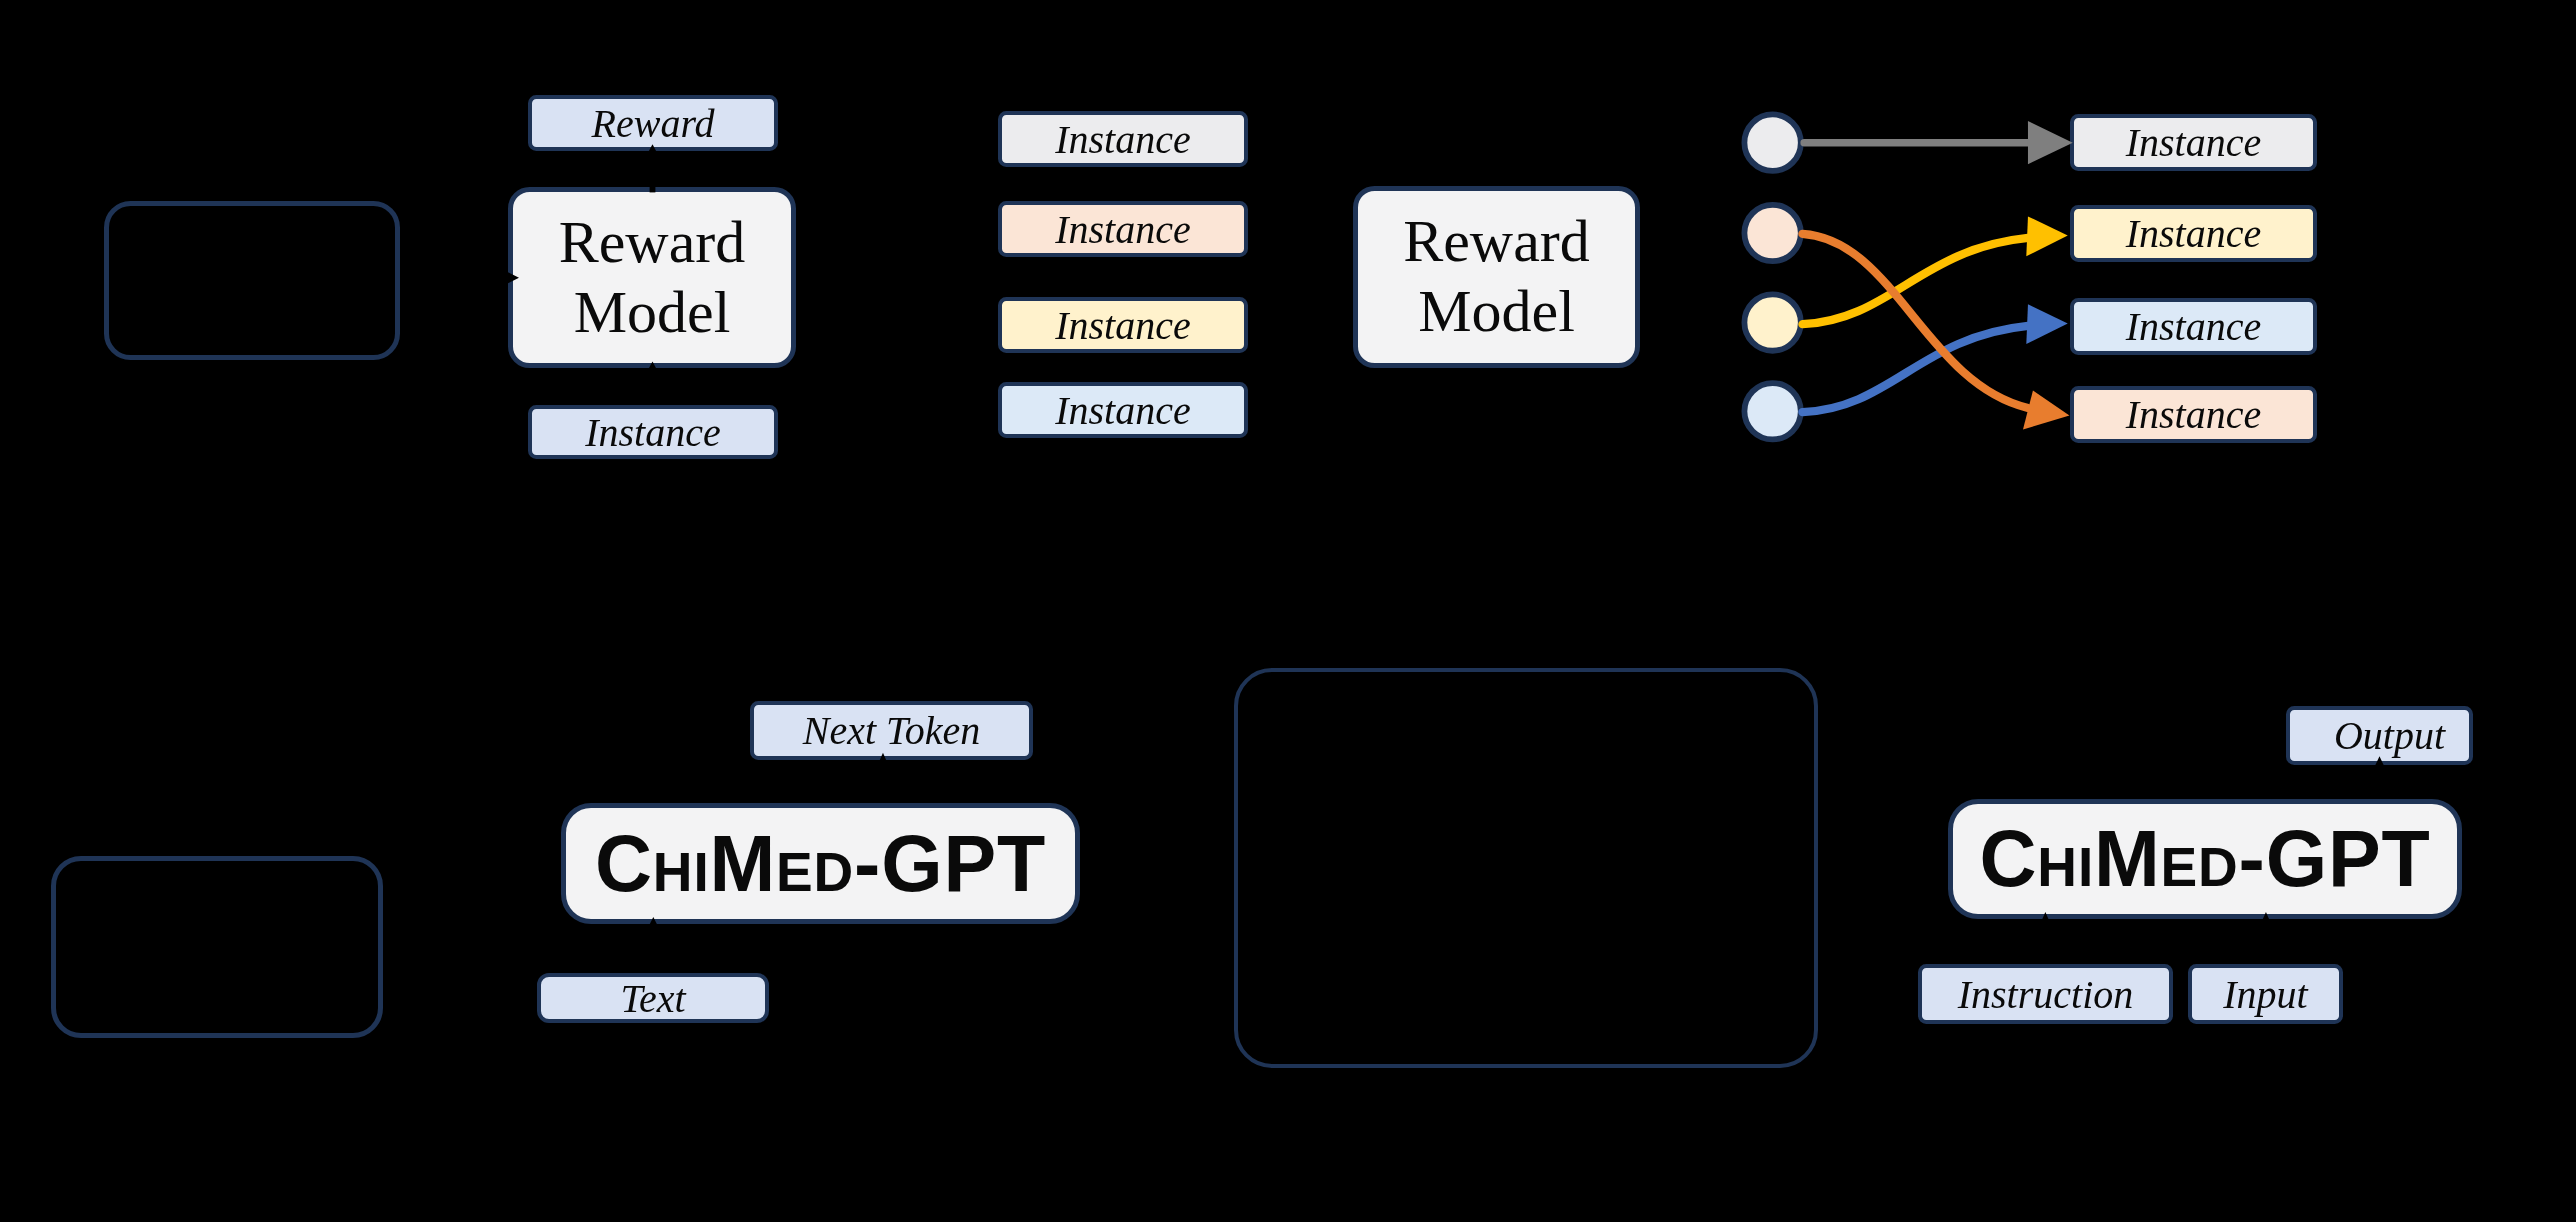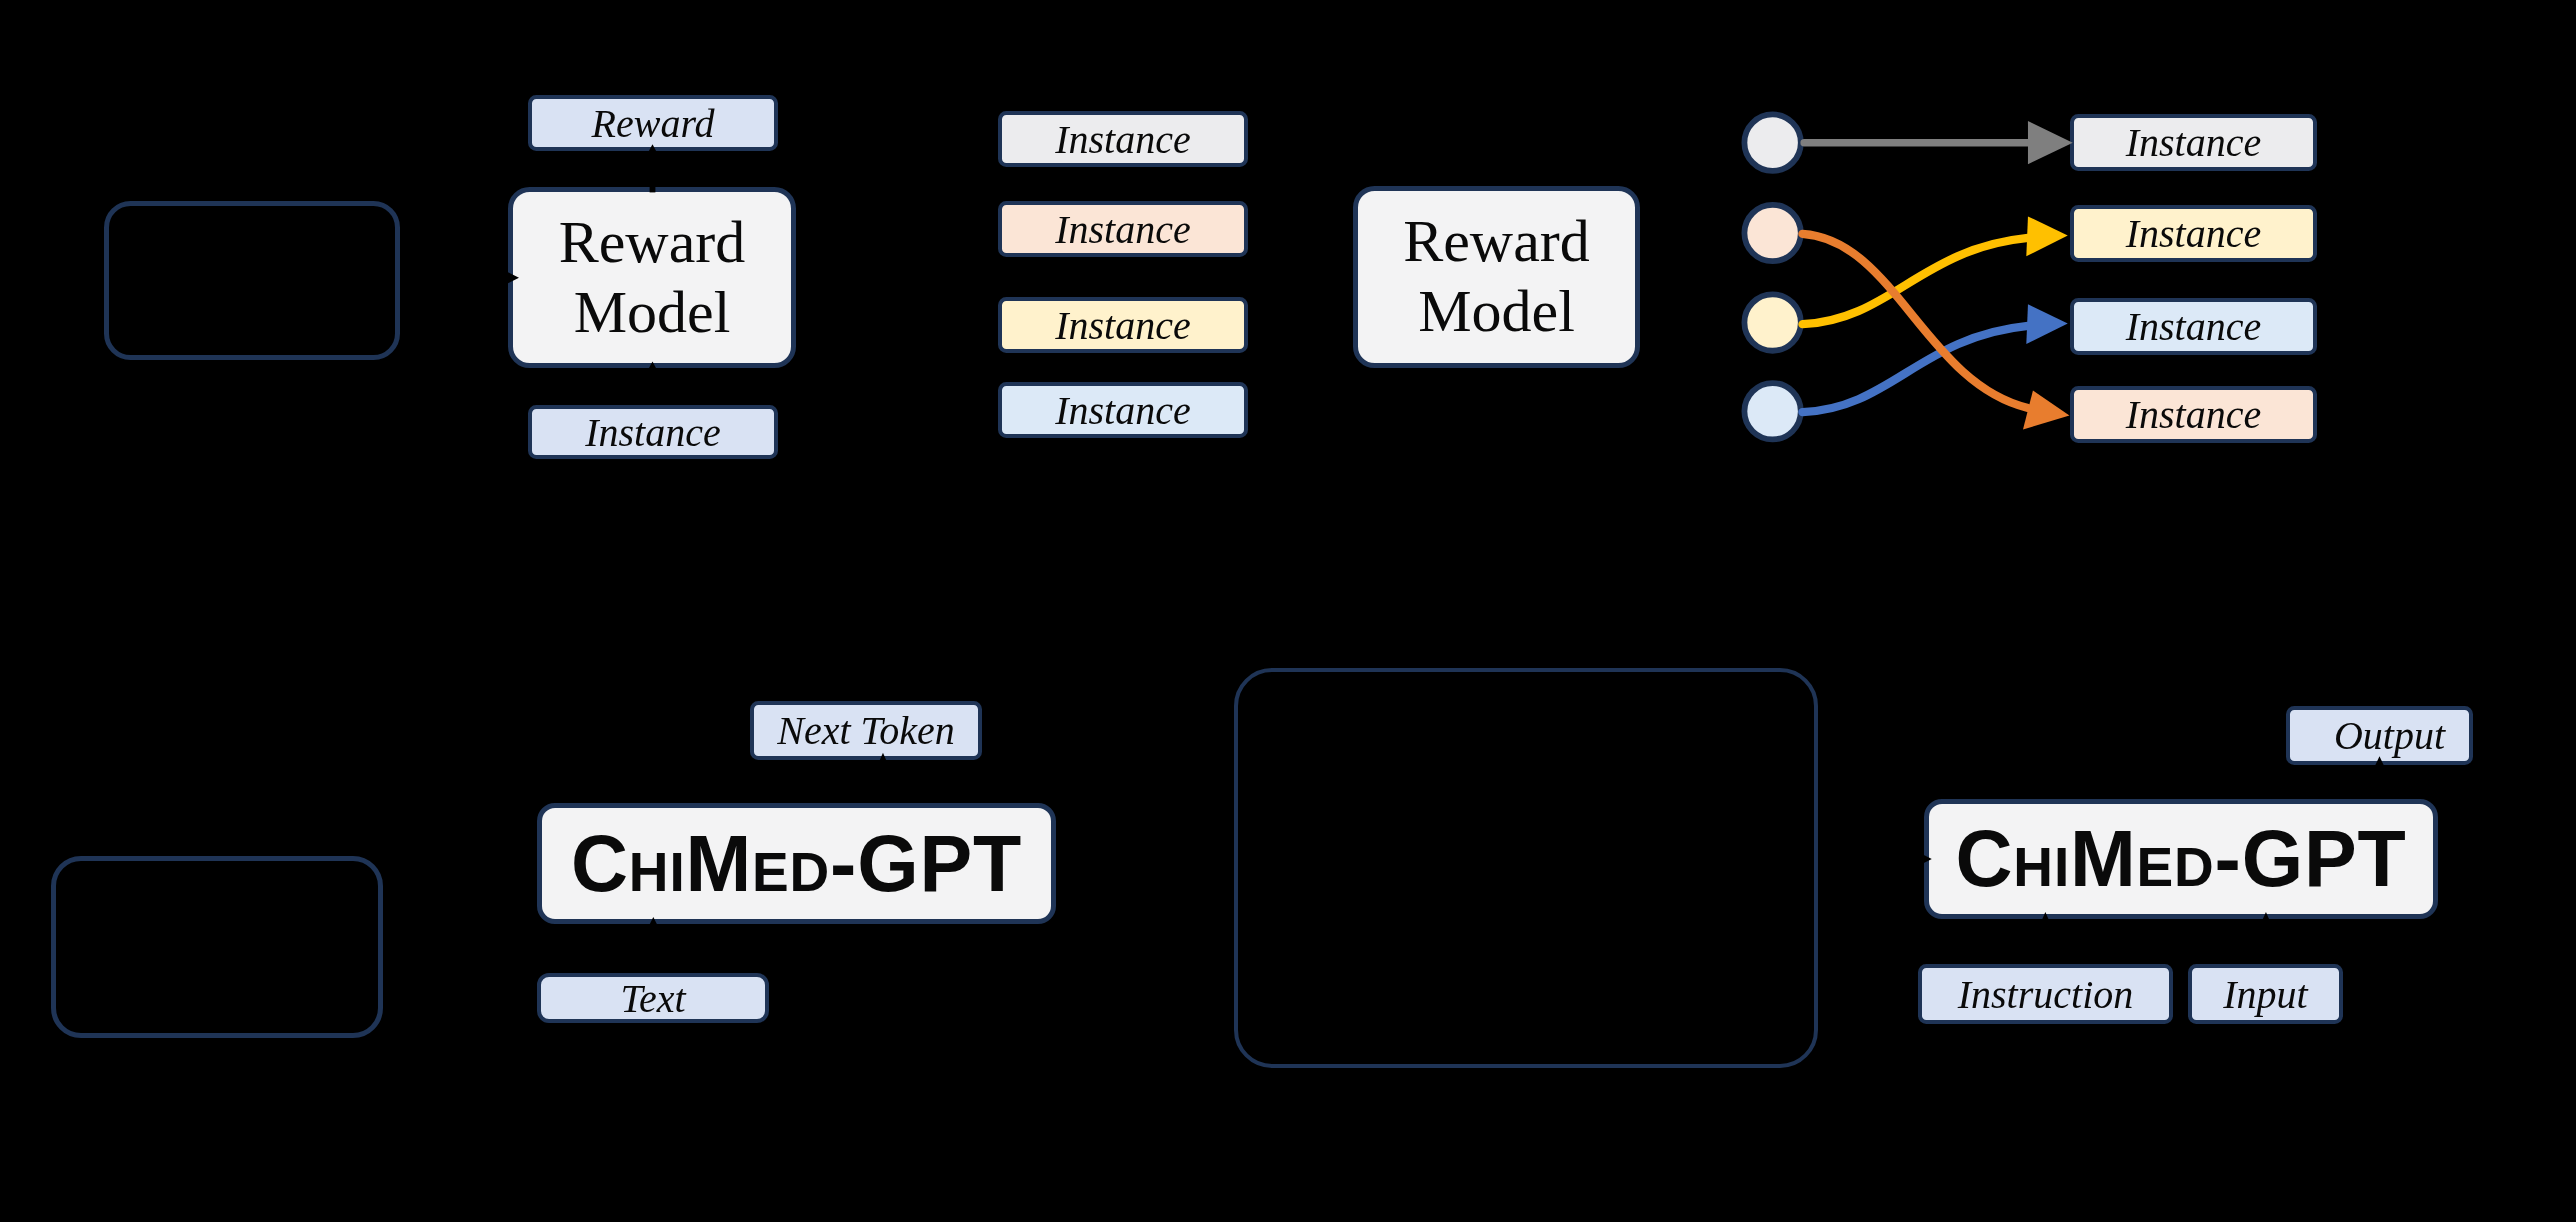--- a/index.html
+++ b/index.html
@@ -30,21 +30,22 @@
     border-width:5.8px;
     border-radius:21.6px;
   }
   .chimed-box{
     font-family:"Liberation Sans", sans-serif;
     font-variant:small-caps;
     font-weight:600;
     font-size:79px;
     letter-spacing:0.8px;
     border-width:5.8px;
-    border-radius:18px;
+    border-radius:30px;
+    margin-left:24px;
   }
   .data-box{
     background:transparent;
     border:5px solid #1f3456;
     border-radius:26.5px;
   }
   .model-text{white-space:pre-line;}
   svg.overlay{
     position:absolute;left:0;top:0;width:2576px;height:1223px;
     pointer-events:none;
@@ -94,21 +95,21 @@
 </div>
 <div class="abs node label-box" style="left: 2070px; top: 298px; width: 247px; height: 57px; background-color: rgb(220, 233, 247);">
   <span>Instance</span>
 </div>
 <div class="abs node label-box" style="left: 2070px; top: 386px; width: 247px; height: 57px; background-color: rgb(251, 229, 214);">
   <span>Instance</span>
 </div>
 
 <div class="abs data-box" style="left:51px;top:856px;width:332px;height:182px;border-radius:30px;"></div>
 
-<div class="abs node label-box" style="left: 750px; top: 701px; width: 232px; height: 59px; background-color: rgb(217, 226, 243);">
+<div class="abs node label-box" style="left: 750px; top: 701px; width: 283px; height: 59px; background-color: rgb(217, 226, 243);">
   <span>Next Token</span>
 </div>
 
 <div class="abs node chimed-box" style="left: 537px; top: 803px; width: 519px; height: 121px; background-color: rgb(243, 243, 244);">
   <span>ChiMed-GPT</span>
 </div>
 
 <div class="abs node label-box" style="left: 537px; top: 973px; width: 232px; height: 50px; background-color: rgb(217, 226, 243); border-radius: 12px;">
   <span>Text</span>
 </div>

